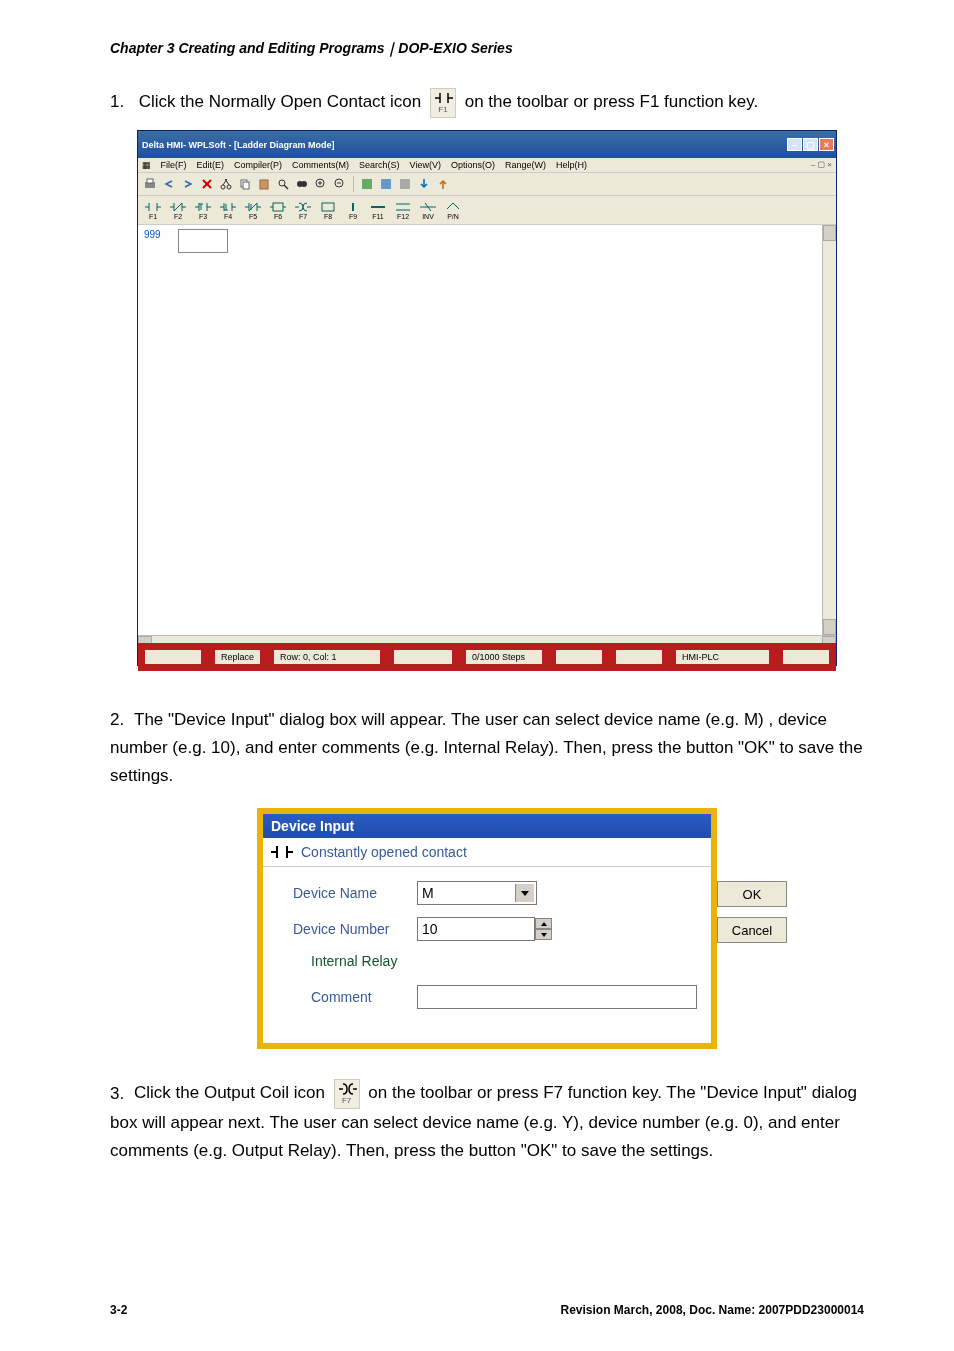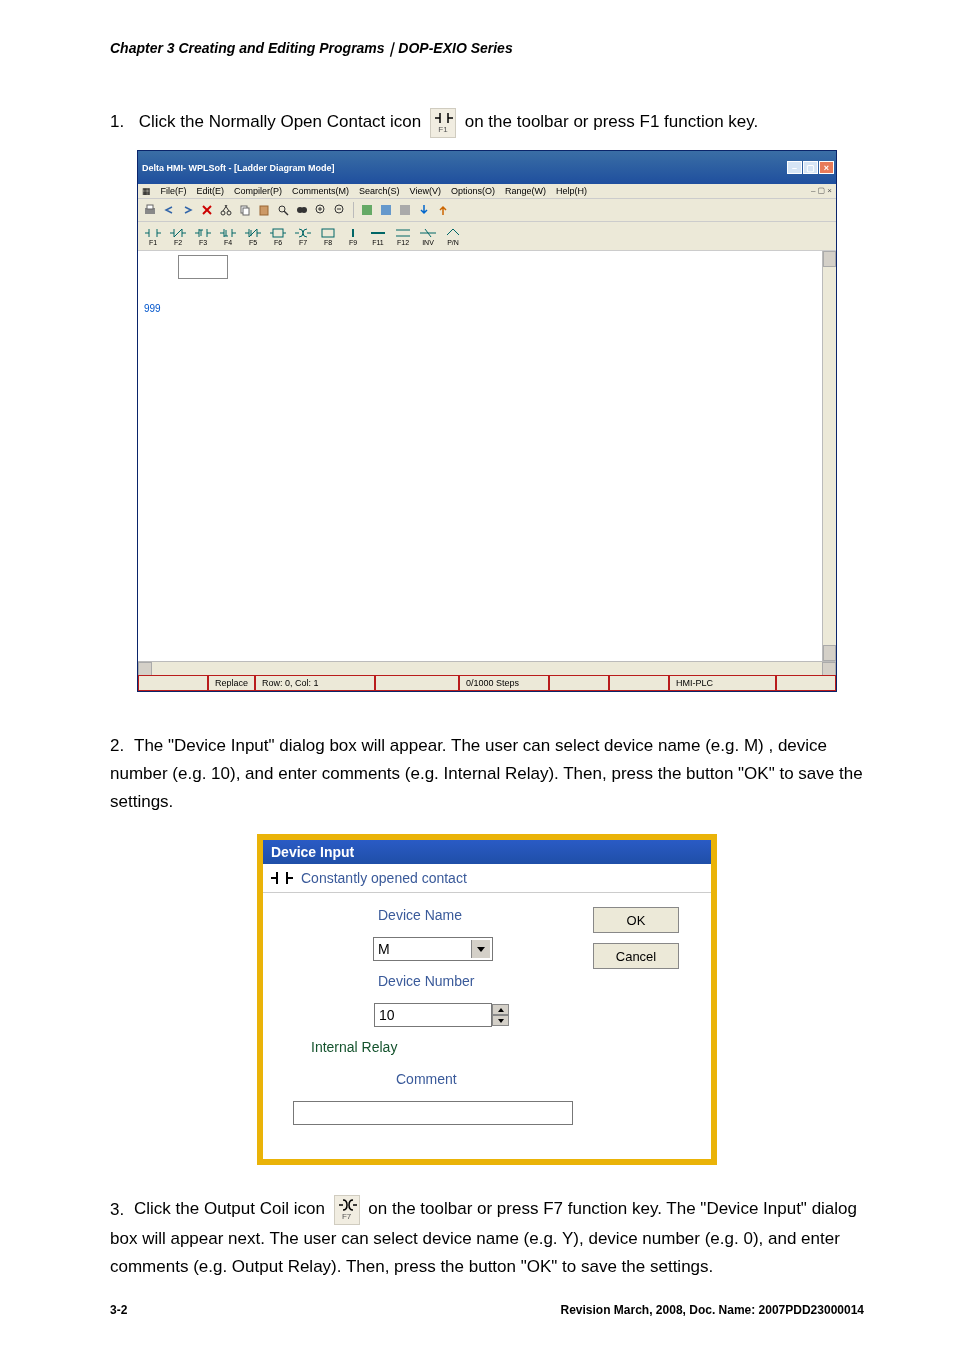--- a/index.html
+++ b/index.html
@@ -12,21 +12,21 @@
     position: relative;
     color: #000;
   }
   .page {
     padding: 40px 90px 30px 110px;
   }
   .header {
     font-size: 14px;
     font-weight: bold;
     font-style: italic;
-    margin-bottom: 50px;
+    margin-bottom: 30px;
   }
   .step {
     font-size: 17px;
     margin-bottom: 12px;
     line-height: 1.65;
   }
   .step-num {
     display: inline-block;
     width: 24px;
   }
@@ -62,21 +62,21 @@
     font-size: 9px;
     border: 1px solid #0a246a;
   }
   .titlebar {
     background: linear-gradient(#3a6ea5, #1f4f9e);
     color: #fff;
     display: flex;
     align-items: center;
     padding: 2px 2px 2px 4px;
     font-weight: bold;
-    height: 33px;
+    height: 27px;
   }
   .titlebar .title { flex: 1; }
   .win-btns { display: flex; gap: 1px; }
   .win-btn {
     width: 15px; height: 13px;
     background: #d6e5f5;
     border: 1px solid #fff;
     display: flex; align-items: center; justify-content: center;
     font-size: 9px;
   }
@@ -109,21 +109,20 @@
     height: 410px;
     background: #fff;
     position: relative;
     overflow: hidden;
   }
   .row-num {
     position: absolute;
     top: 4px; left: 6px;
     color: #0055cc;
     font-size: 10px;
-    margin-top: 48px;
   }
   .ladder-box {
     position: absolute;
     top: 4px; left: 40px;
     width: 50px; height: 24px;
     border: 1px solid #888;
   }
   .canvas-right-scroll {
     position:absolute; right:0; top:0; bottom:0; width:14px; background:#ece9d8; border-left:1px solid #bbb;
   }
@@ -135,21 +134,21 @@
   .hscroll .arrow { width:14px; height:14px; background:#d4d0c8; border:1px solid #aaa;}
   .hscroll .track { flex:1; }
   .statusbar {
     background: #ece9d8;
     display: flex;
     font-size: 9px;
     height: 16px;
     align-items: center;
   }
   .statusbar .cell {
-    border: 1px solid #b91c1c;
+    border: 7px solid #b91c1c;
     padding: 7px 6px;
     height: 14px;
     display:flex; align-items:center;
   }
   .statusbar .cell.wide { flex: 1; }
 
   
   .dialog {
     width: 460px;
     margin: 18px auto 30px auto;
@@ -177,21 +176,20 @@
     background: #fff;
     padding: 14px 18px 22px 30px;
     font-size: 14px;
     color: #3a5a9a;
   }
   .dlg-row {
     display: flex;
     align-items: center;
     margin-bottom: 12px;
     gap: 14px;
-    flex-direction: column;
   }
   .dlg-label { width: 110px; }
   .dlg-select, .dlg-input, .dlg-comment {
     height: 24px;
     border: 1px solid #777;
     background: #fff;
     color: #000;
     padding: 0 4px;
     font-size: 14px;
   }
@@ -208,21 +206,21 @@
   }
   .dlg-input { width: 118px; display:flex; align-items:center; position:relative;}
   .spinner {
     position:absolute; right:-18px; top:0; bottom:0; width:17px;
     display:flex; flex-direction:column;
   }
   .spinner div { flex:1; background:#d4d0c8; border:1px solid #888; display:flex; align-items:center; justify-content:center;}
   .spinner .up::before { content:""; border-left:3px solid transparent; border-right:3px solid transparent; border-bottom:4px solid #000;}
   .spinner .down::before { content:""; border-left:3px solid transparent; border-right:3px solid transparent; border-top:4px solid #000;}
   .dlg-btn {
-    width: 86px; height: 26px;
+    width: 70px; height: 26px;
     border: 1px solid #888;
     background: #ece9d8;
     display:flex; align-items:center; justify-content:center;
     font-size: 13px;
     color:#000;
   }
   .dlg-right { margin-left: auto; margin-right: 8px; width:100px; display:flex; flex-direction:column; gap:10px;}
   .dlg-grid { display:flex; gap:20px; }
   .range-val { color:#1f5fd0; font-size:14px; }
   .dlg-comment { width: 280px; }

